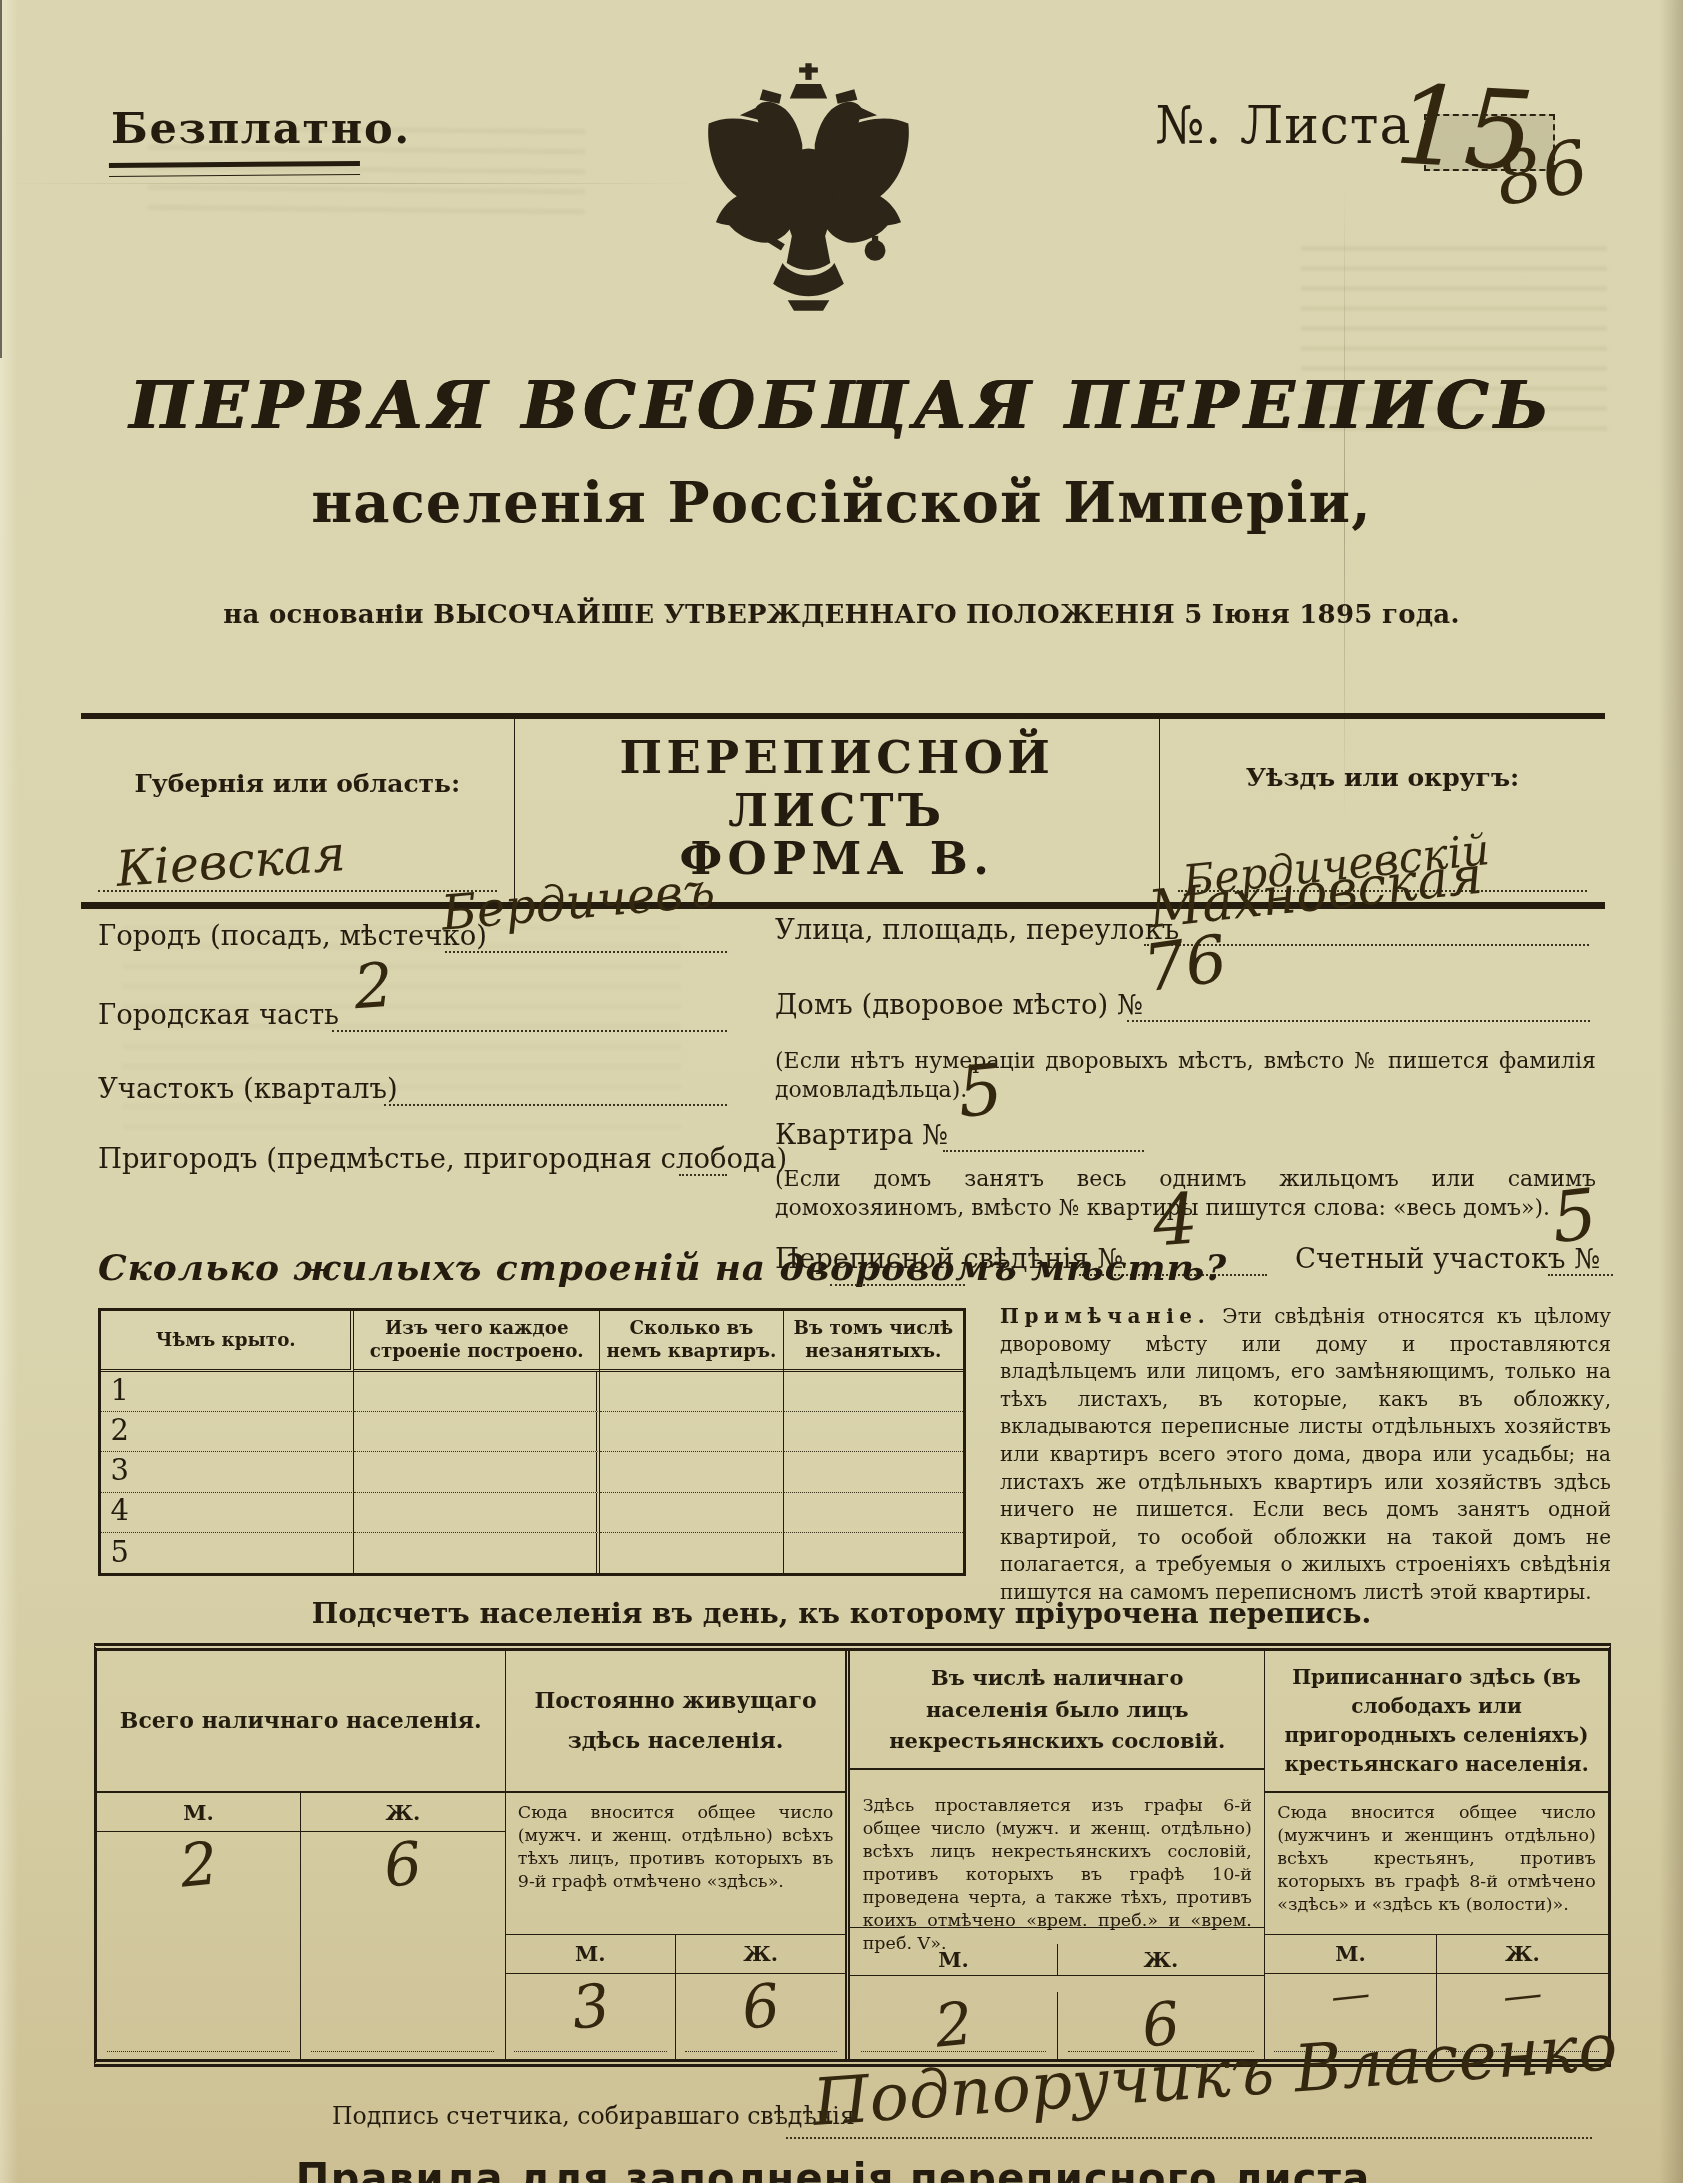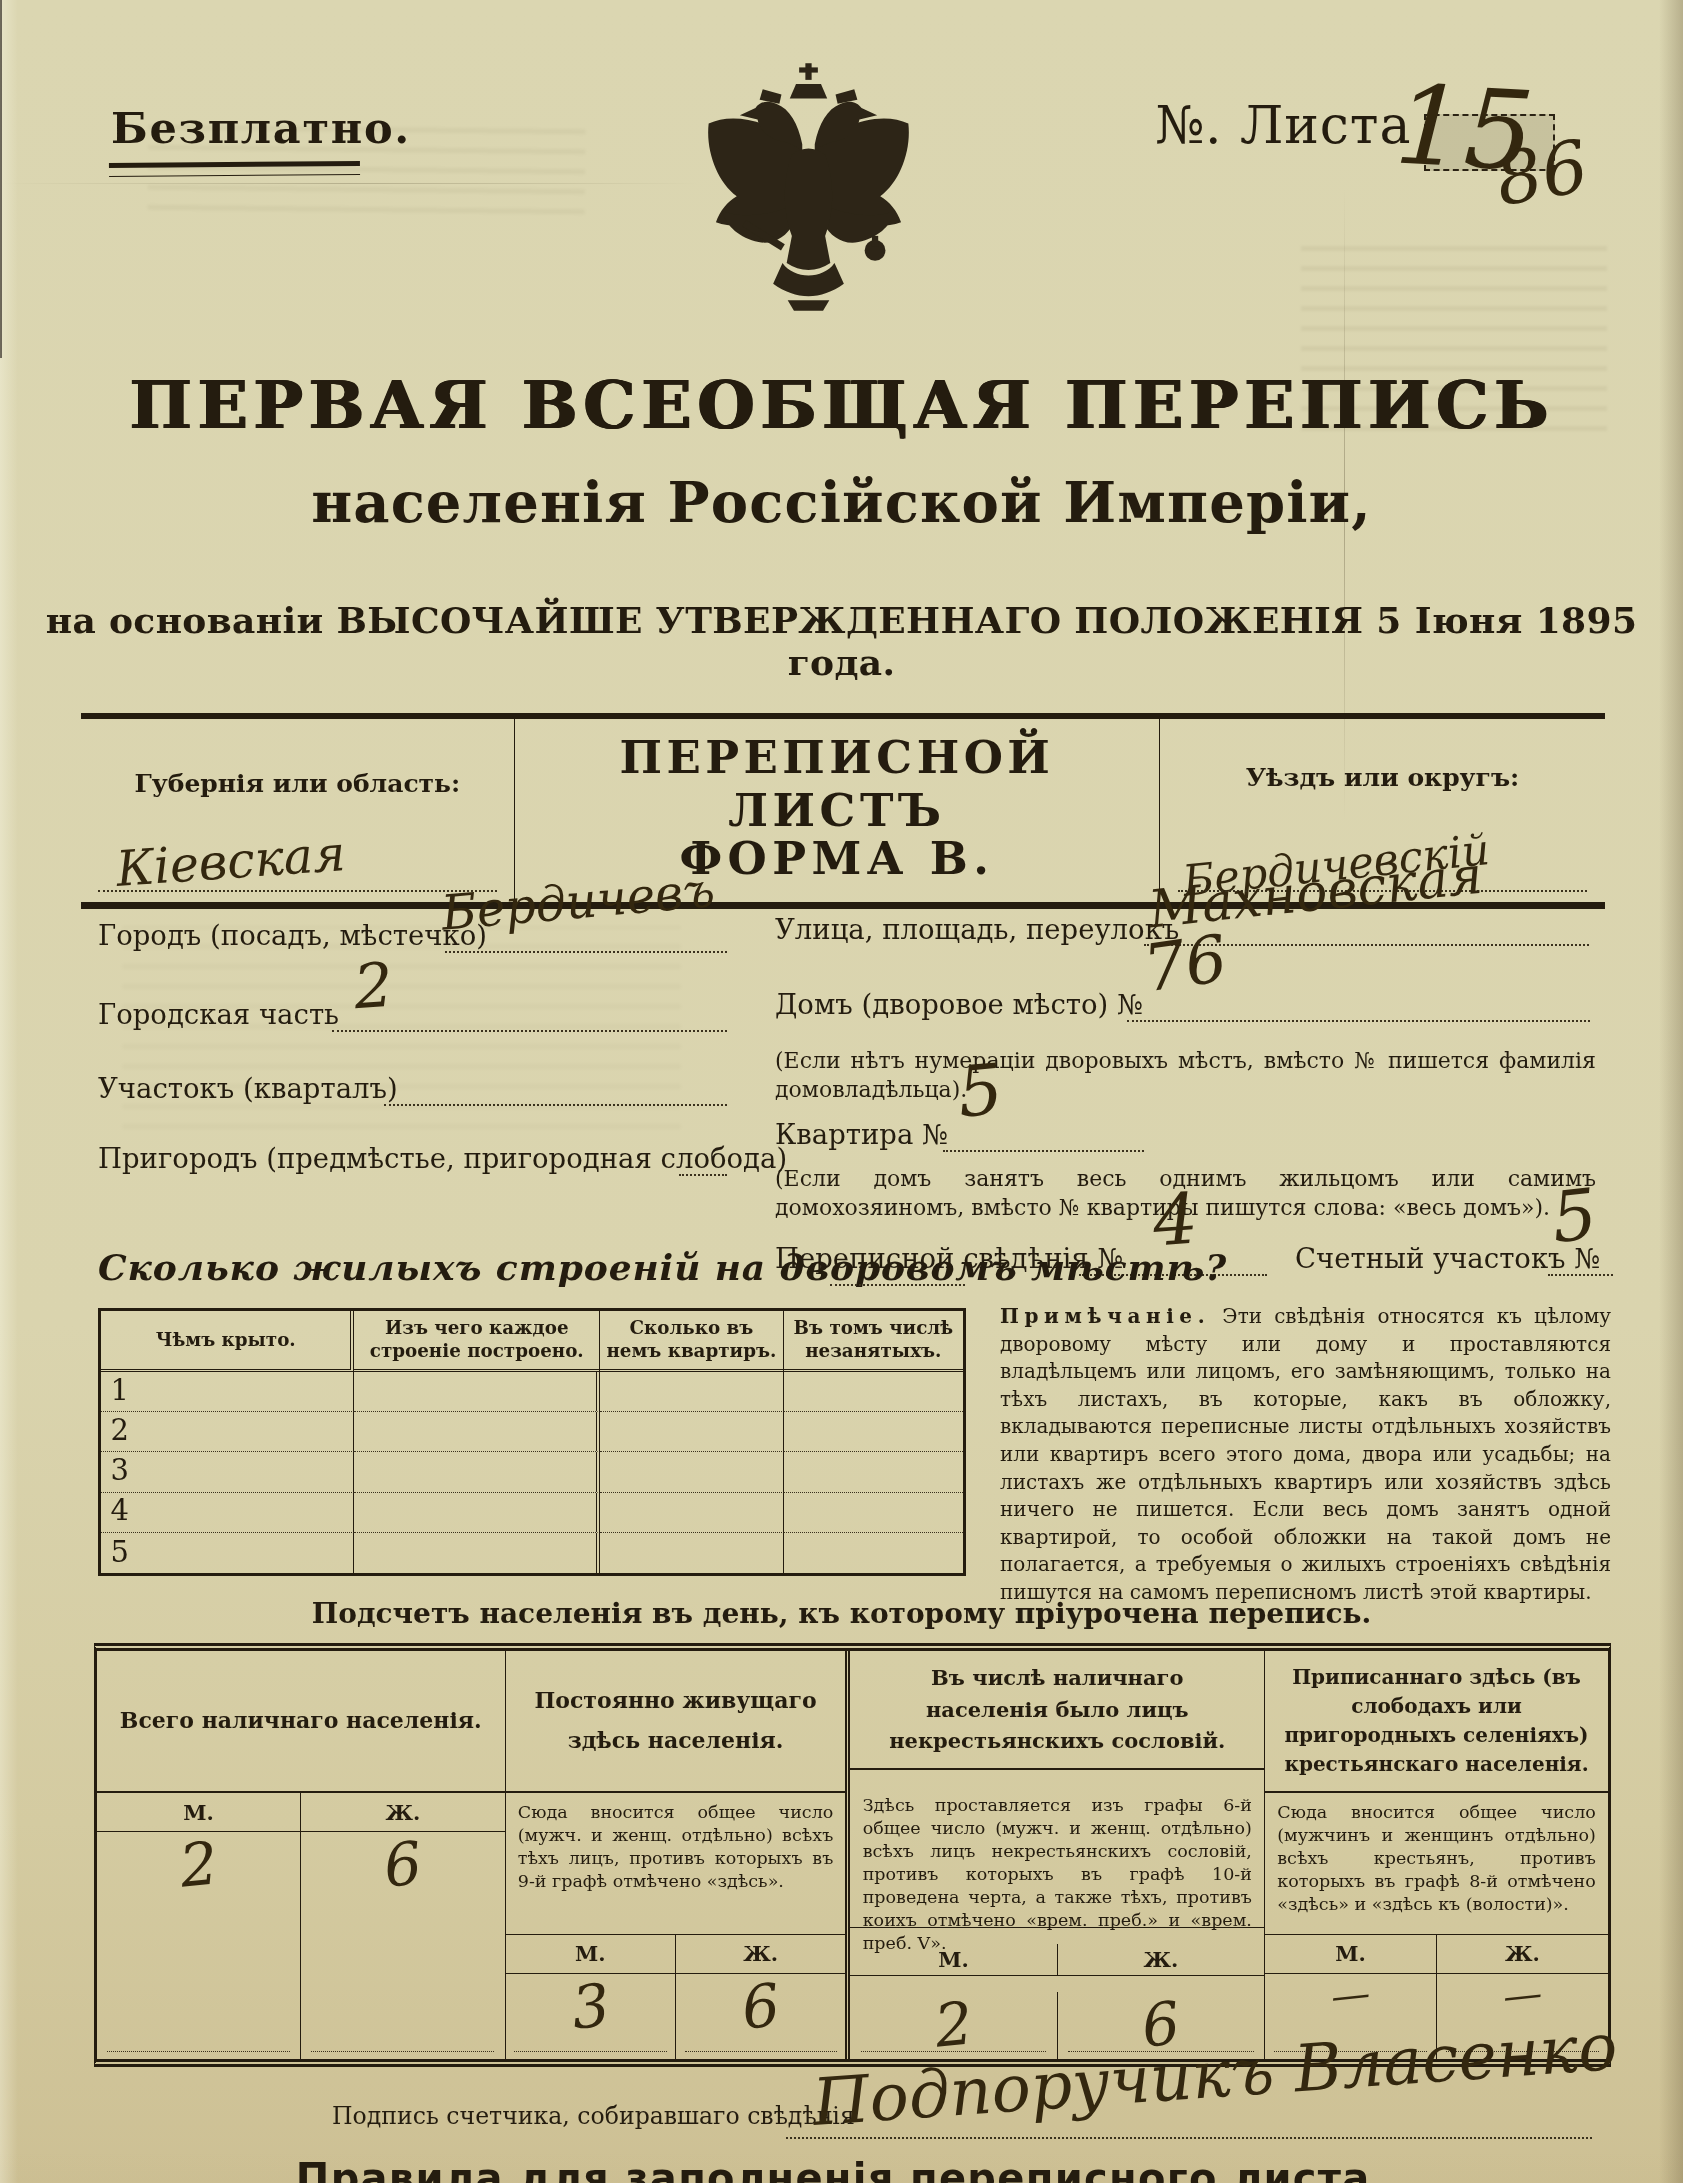--- a/index.html
+++ b/index.html
@@ -26,23 +26,23 @@
   
   .free{left:111px;top:103px;font-size:43px;font-weight:bold;letter-spacing:1.7px;}
   .free-rule{left:109px;top:162px;width:251px;height:7.9px;border-top:5.7px solid #241c0f;border-bottom:1.7px solid #241c0f;transform:rotate(-.5deg);}
   .eagle{left:683px;top:57px;width:251px;height:260px;opacity:.94;}
   .sheetno-label{left:1155px;top:95px;font-size:52px;letter-spacing:0.9px;}
   .numbox{left:1424px;top:114px;width:127px;height:53px;border:2.2px dashed #2b2314;background:rgba(60,50,25,.12);}
   .n15{left:1395px;top:65px;font-size:109px;transform:rotate(3deg);}
   .n86{left:1496px;top:131px;font-size:72px;transform:rotate(-10deg);}
   
   .t1{left:0;top:366px;width:100%;font-size:66px;font-weight:bold;letter-spacing:.085em;
-      text-shadow:1.3px 0 0 currentColor,-0.4px 0 0 currentColor;}
+      text-shadow:1.3px 0 0 currentColor,-0.4px 0 0 currentColor;font-style:italic;}
   .t2{left:0;top:469px;width:100%;font-size:56px;font-weight:bold;letter-spacing:.02em;}
-  .t3{left:0;top:599px;width:100%;font-size:36px;font-weight:bold;letter-spacing:.01em;}
+  .t3{left:0;top:599px;width:100%;font-size:26px;font-weight:bold;letter-spacing:.01em;}
   
   .hdr{left:81px;top:713px;width:1524px;height:183px;border-top:6.1px solid #241c0f;border-bottom:7px solid #241c0f;
        display:grid;grid-template-columns:28.4% 42.4% 29.2%;}
   .hdr-cell{position:relative;}
   .hdr-cell.mid{border-left:1.7px solid #241c0f;border-right:1.7px solid #241c0f;}
   .hdr-lbl{position:absolute;left:0;width:100%;text-align:center;font-size:25px;font-weight:bold;top:50px;}
   .hdr-hw{position:absolute;font-size:49px;bottom:12.2px;left:8%;transform:rotate(-4deg);}
   .hdr-dl{left:4%;right:4%;bottom:9.6px;}
   .hdr-c1{position:absolute;width:100%;text-align:center;top:12.2px;font-size:45px;font-weight:bold;letter-spacing:.1em;}
   .hdr-c2{position:absolute;width:100%;text-align:center;bottom:16.6px;font-size:45px;font-weight:bold;letter-spacing:.12em;}

